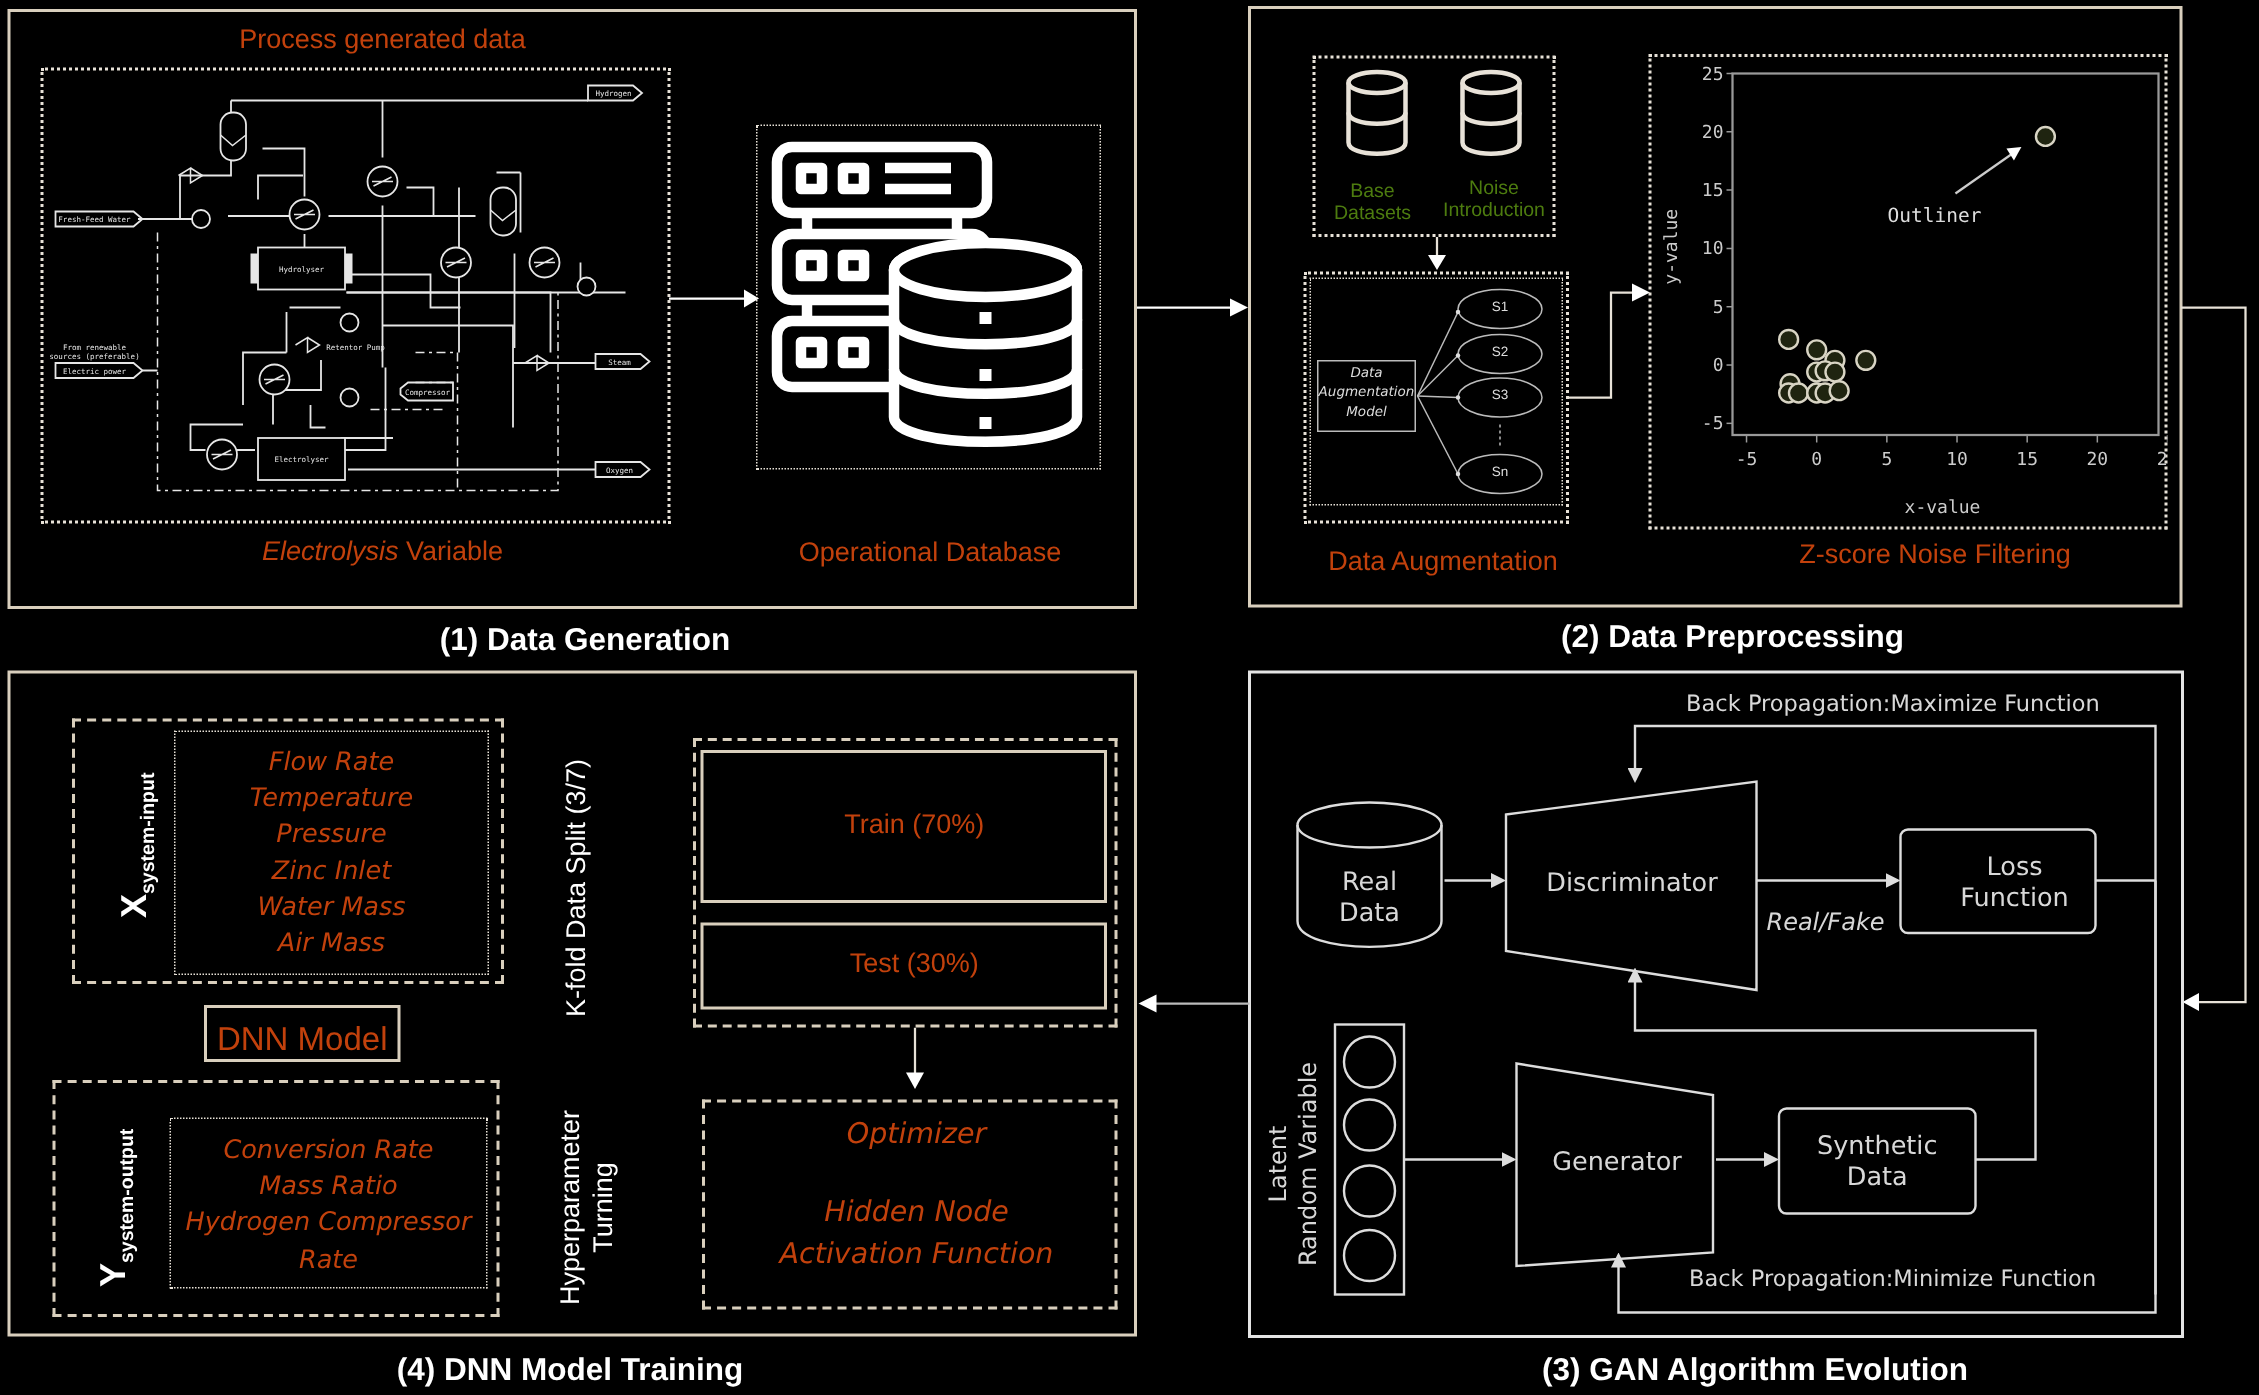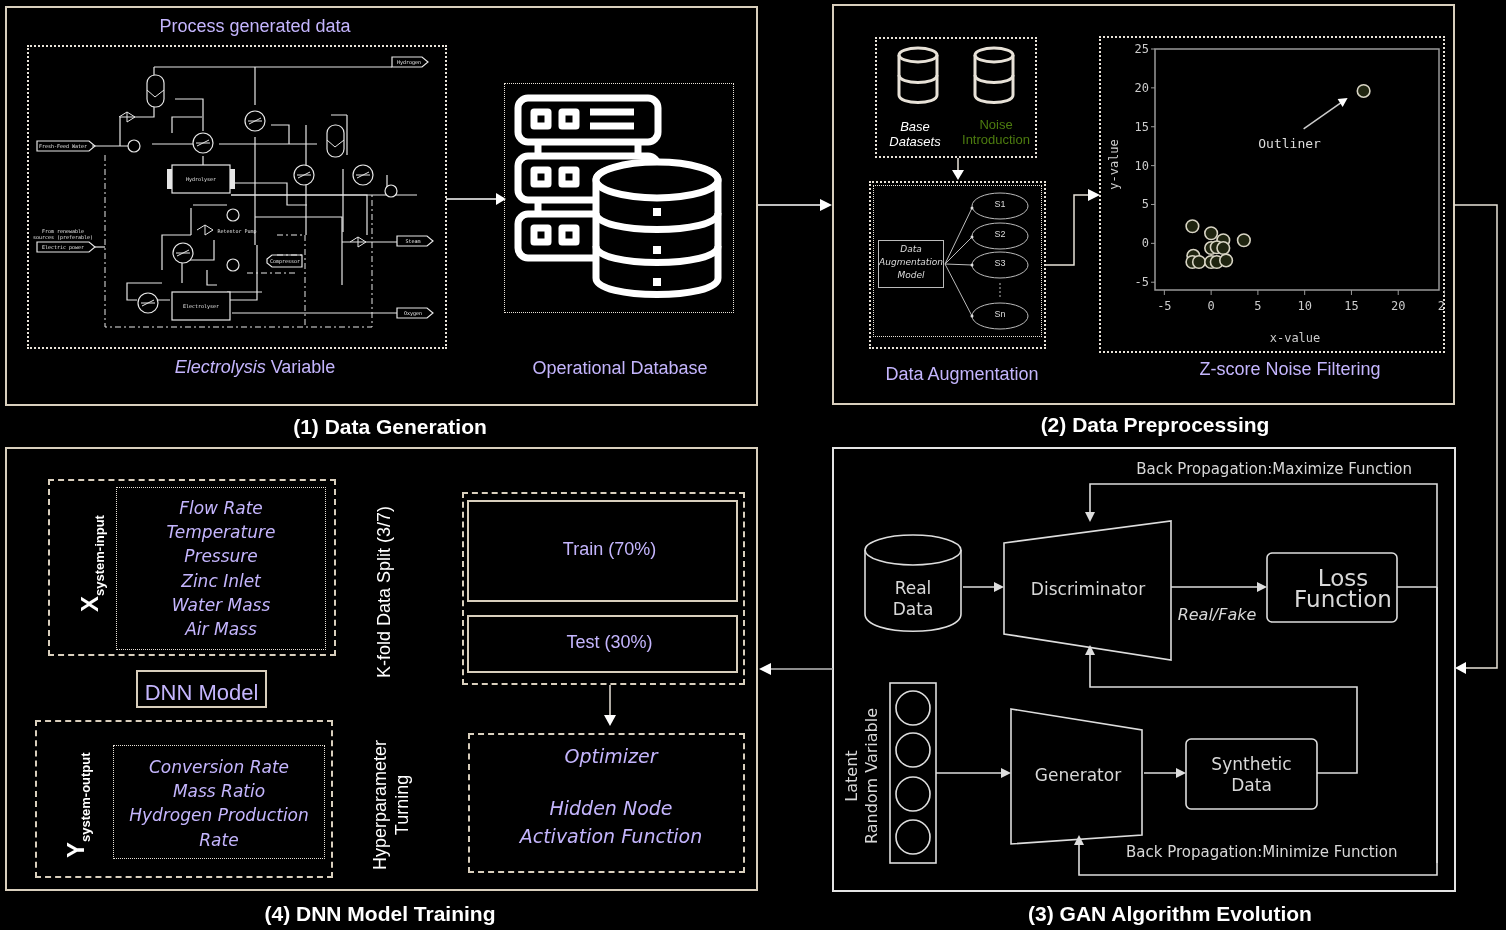--- a/index.html
+++ b/index.html
@@ -1,20 +1,20 @@
 <!DOCTYPE html>
 <html><head>
 <meta charset="utf-8">
 <style>
   html,body{margin:0;padding:0;background:#000;}
   body{width:1506px;height:930px;position:relative;overflow:hidden;font-family:"Liberation Sans",sans-serif;color:#fff;}
   .panel{position:absolute;border:2px solid #d9cfbd;box-sizing:border-box;}
   .panel-title{position:absolute;font-weight:bold;font-size:21px;color:#fff;text-align:center;white-space:nowrap;}
   .abs{position:absolute;}
-  .lbl{position:absolute;color:#c4b5fd;white-space:nowrap;text-align:center;}
+  .lbl{position:absolute;color:#c2410c;white-space:nowrap;text-align:center;}
   .dotbox{position:absolute;border:2px dotted #e8e2d8;box-sizing:border-box;}
   .dashbox{position:absolute;border:2px dashed #d9cfbd;box-sizing:border-box;}
   .solidbox{position:absolute;border:2px solid #d9cfbd;box-sizing:border-box;}
   .ital{font-family:"DejaVu Sans",sans-serif;font-style:italic;}
   .gan{font-family:"DejaVu Sans",sans-serif;color:#d8d8d8;}
   svg text{font-family:"DejaVu Sans Mono",monospace;}
   .vert{position:absolute;transform-origin:left top;transform:rotate(-90deg);white-space:nowrap;}
 </style>
 </head>
 <body>
@@ -170,21 +170,21 @@
     <path d="M3 30 C3 40 41 40 41 30"></path>
   </g>
 </svg>
 <svg class="abs" style="left:972px;top:45px;" width="44" height="62" viewBox="0 0 44 62">
   <g stroke="#e8e2d8" stroke-width="3" fill="none">
     <ellipse cx="22" cy="10" rx="19" ry="7"></ellipse>
     <path d="M3 10 V50 C3 60 41 60 41 50 V10"></path>
     <path d="M3 30 C3 40 41 40 41 30"></path>
   </g>
 </svg>
-<div class="lbl" style="left:880px;top:119px;width:70px;font-size:13px;line-height:15px;color:#ffffff;font-style:italic;">
+<div class="lbl" style="left:880px;top:119px;width:70px;font-size:13px;line-height:15px;color:#4d7c0f;">
   <div>Base</div>
   <div>Datasets</div>
 </div>
 <div class="lbl" style="left:956px;top:117px;width:80px;font-size:13px;line-height:15px;color:#4d7c0f;">
   <div>Noise</div>
   <div>Introduction</div>
 </div>
 
 <svg class="abs" style="left:950px;top:158px;" width="16" height="24">
   <line x1="8" y1="0" x2="8" y2="14" stroke="#e8e2d8" stroke-width="1.5"></line>
@@ -283,21 +283,21 @@
 <div class="lbl" style="left:1170px;top:359px;width:240px;font-size:18px;">Z-score Noise Filtering</div>
 
 <div class="panel-title" style="left:960px;top:413px;width:390px;">(2) Data Preprocessing</div>
 
 <svg class="abs" style="left:1452px;top:198px;" width="50" height="480">
   <polyline points="2,7 45,7 45,470 14,470" stroke="#e8e2d8" stroke-width="1.5" fill="none"></polyline>
   <polygon points="14,464 3,470 14,476" fill="#fff"></polygon>
 </svg>
 
 <div class="panel" style="left:832px;top:447px;width:624px;height:445px;border-color:#e4e4e4;"></div>
-<div class="lbl gan" style="left:1112px;top:460px;width:300px;font-size:15px;text-align:right;">Back Propagation:Maximize Function</div>
+<div class="lbl gan" style="left:1112px;top:460px;width:300px;font-size:15px;text-align:center;">Back Propagation:Maximize Function</div>
 <div class="lbl gan" style="left:1126px;top:843px;width:300px;font-size:15px;text-align:left;">Back Propagation:Minimize Function</div>
 
 <svg class="abs" style="left:832px;top:447px;" width="624" height="445" viewBox="0 0 624 445">
   <defs>
     <marker id="ah" markerWidth="10" markerHeight="10" refX="8" refY="5" orient="auto" markerUnits="userSpaceOnUse">
       <path d="M0,0 L10,5 L0,10 z" fill="#ddd"></path>
     </marker>
   </defs>
   <g stroke="#ddd" stroke-width="1.6" fill="none">
 
@@ -326,21 +326,21 @@
     <line x1="312" y1="326" x2="352" y2="326" marker-end="url(#ah)"></line>
     <polyline points="485,326 525,326 525,240 258,240 258,200" marker-end="url(#ah)"></polyline>
     <polyline points="605,140 605,428 247,428 247,390" marker-end="url(#ah)"></polyline>
   </g>
 </svg>
 <div class="lbl gan" style="left:863px;top:578px;width:100px;font-size:17px;line-height:21px;">
   <div>Real</div>
   <div>Data</div>
 </div>
 <div class="lbl gan" style="left:1004px;top:579px;width:168px;font-size:17px;">Discriminator</div>
-<div class="lbl gan" style="left:1267px;top:568px;width:152px;font-size:23px;line-height:21px;">
+<div class="lbl gan" style="left:1267px;top:568px;width:152px;font-size:17px;line-height:21px;">
   <div>Loss</div>
   <div>Function</div>
 </div>
 <div class="lbl gan" style="left:1172px;top:605px;width:90px;font-size:16px;font-style:italic;">Real/Fake</div>
 <div class="lbl gan" style="left:1012px;top:765px;width:132px;font-size:17px;">Generator</div>
 <div class="lbl gan" style="left:1186px;top:754px;width:131px;font-size:17px;line-height:21px;">
   <div>Synthetic</div>
   <div>Data</div>
 </div>
 <div class="vert gan" style="left:842px;top:846px;font-size:16px;line-height:20px;text-align:center;width:140px;">
@@ -375,21 +375,21 @@
 <div class="lbl" style="left:136px;top:680px;width:131px;font-size:22px;">DNN Model</div>
 
 <div class="dashbox" style="left:35px;top:720px;width:298px;height:158px;"></div>
 <div class="dotbox" style="left:113px;top:745px;width:212px;height:114px;border-width:1px;"></div>
 <div class="vert" style="left:62px;top:858px;font-size:24px;font-weight:bold;">
   <span>Y</span><sub style="font-size:13px;">system-output</sub>
 </div>
 <div class="lbl ital" style="left:113px;top:755px;width:212px;font-size:17px;line-height:24.2px;">
   <div>Conversion Rate</div>
   <div>Mass Ratio</div>
-  <div>Hydrogen Production</div>
+  <div>Hydrogen Compressor</div>
   <div>Rate</div>
 </div>
 
 <div class="vert" style="left:374px;top:678px;font-size:18px;">K-fold Data Split (3/7)</div>
 <div class="vert" style="left:369px;top:875px;font-size:18px;line-height:22px;text-align:center;width:140px;">
   <div>Hyperparameter</div>
   <div>Turning</div>
 </div>
 
 <div class="dashbox" style="left:462px;top:492px;width:283px;height:193px;"></div>

